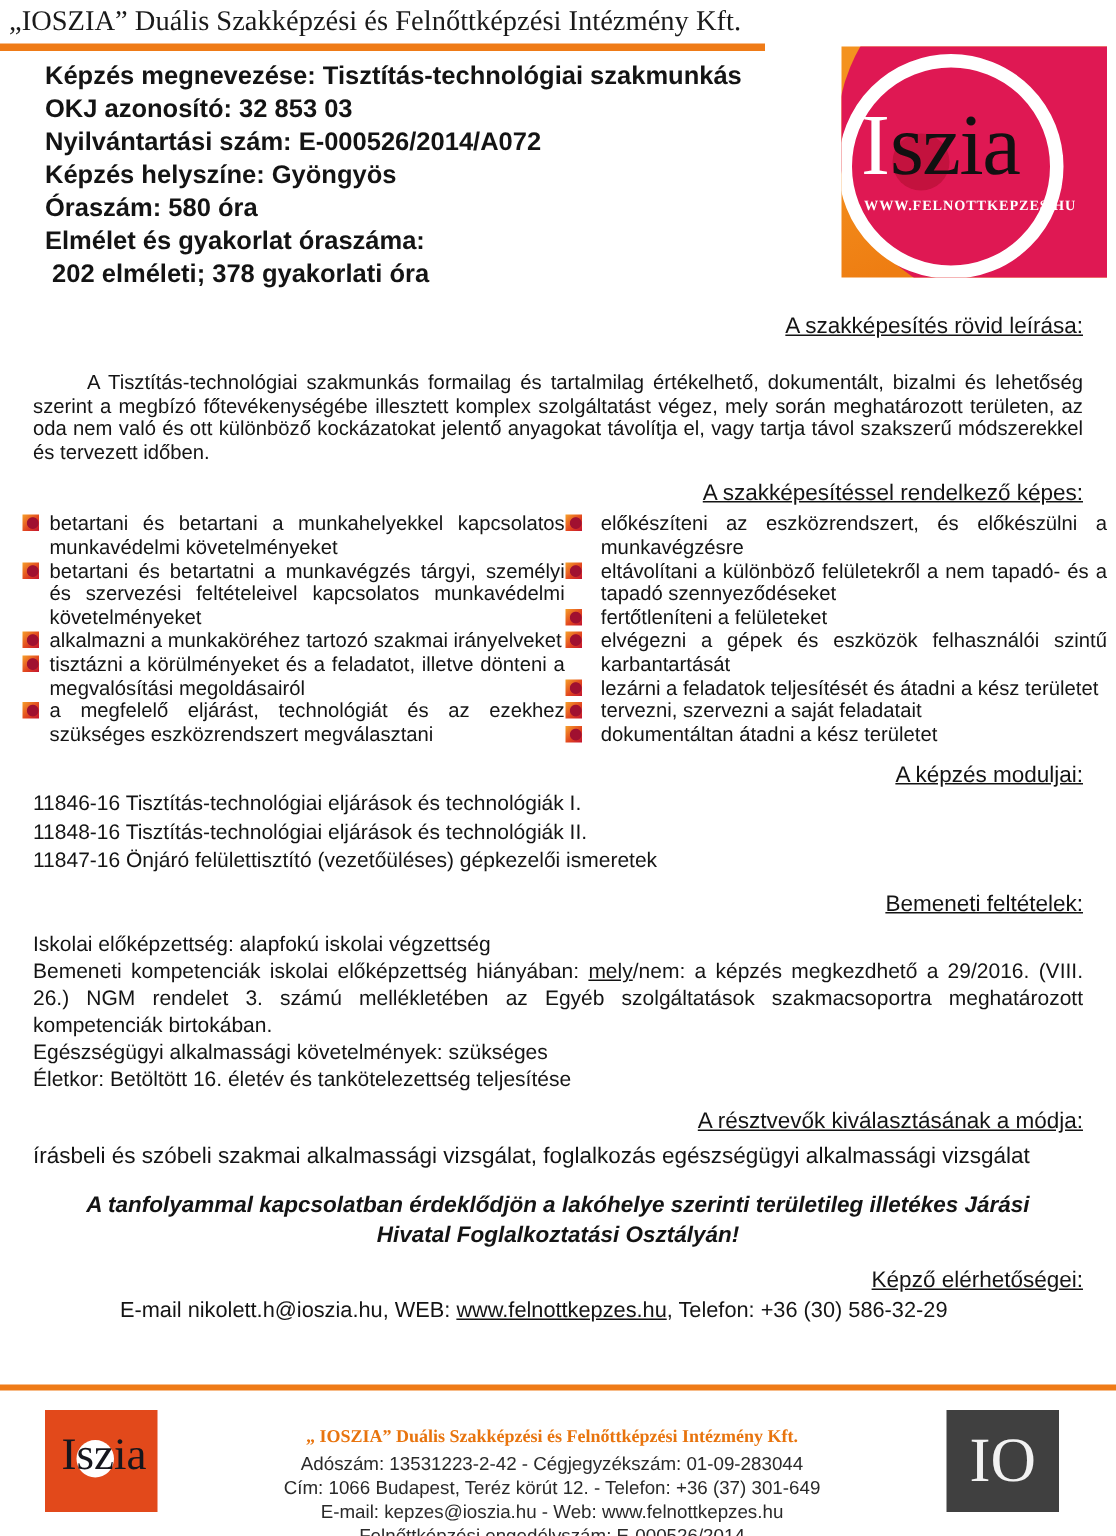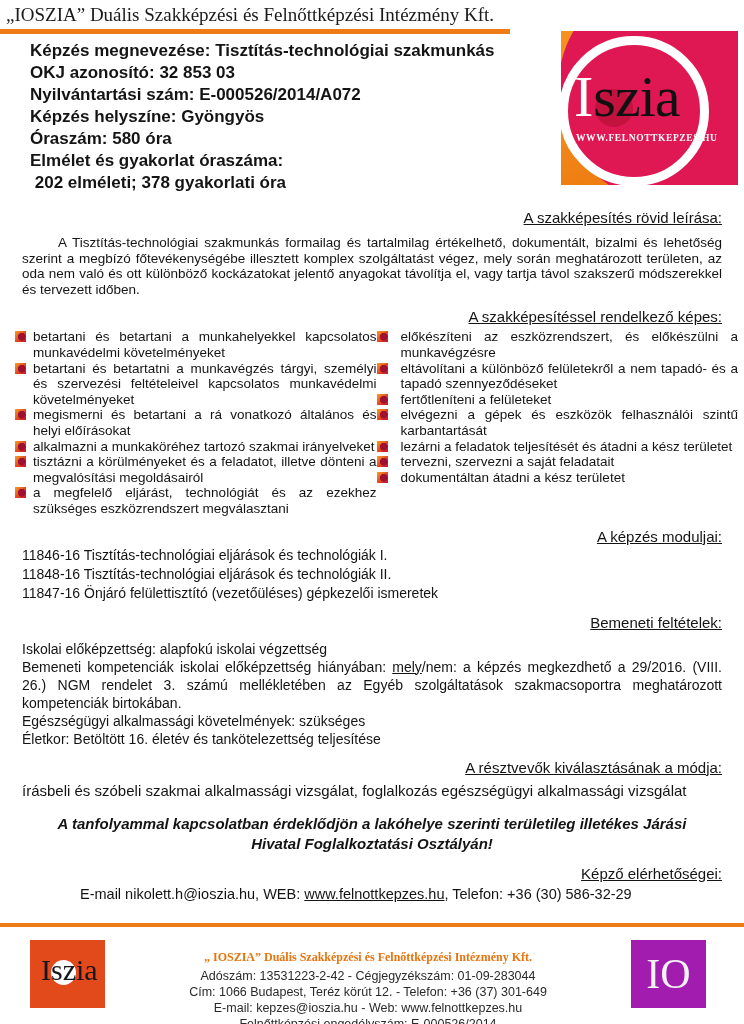--- a/index.html
+++ b/index.html
@@ -27,21 +27,21 @@
     border-radius:50%; background:#C3123E; }
   .tlogo .otext { position:absolute; left:13px; top:36px;
     font-family:"Liberation Serif", serif; font-size:58px; line-height:60px; }
   .tlogo .oi { color:#ffffff; }
   .tlogo .oszia { color:#111111; letter-spacing:-1px; }
   .tlogo .url { position:absolute; left:15px; top:102px; color:#ffffff;
     font-family:"Liberation Serif", serif; font-weight:bold; font-size:9.5px; letter-spacing:0.6px; }
   
   .sec { margin:0 22px; }
   .heading { font-size:15px; line-height:18px; text-decoration:underline; margin-top:11px;text-align:right; }
-  .para { font-size:13.5px; line-height:15.6px; text-align:justify; text-indent:36px; margin-top:8px; }
+  .para { font-size:13.5px; line-height:15.6px; text-align:justify; text-indent:36px; margin-top:20px; }
   
   .cols { display:flex; gap:0; margin:3px 6px 0 15px; }
   .col { flex:1; }
   .comp-item { display:flex; align-items:flex-start; font-size:13.5px; line-height:15.6px; }
   .comp-item .txt { text-align:justify; flex:1; }
   .bullet { flex:none; width:11px; height:11px; margin:2px 7px 0 0;
     background:
       radial-gradient(circle at 62% 52%, #A01030 0 3.6px, rgba(0,0,0,0) 4.2px),
       linear-gradient(135deg,#F6A02A 0%, #E2471F 55%, #C41431 100%); }
   .col-right .bullet { margin-right:13px; }
@@ -60,21 +60,21 @@
   .flogo-left { position:relative; width:75px; height:68px; background:#E2491B;
     margin-left:30px; flex:none; }
   .flogo-left .circ { position:absolute; left:21px; top:20px; width:25px; height:25px;
     border-radius:50%; background:#ffffff; }
   .flogo-left .txt { position:absolute; left:11px; top:13px;
     font-family:"Liberation Serif", serif; font-size:30px; color:#16161d; }
   .fcenter { flex:1; text-align:center; padding-top:8px; }
   .fcompany { font-family:"Liberation Serif", serif; font-weight:bold; color:#E8740E;
     font-size:12px; line-height:18px; margin-bottom:2px; }
   .fline { font-size:12.5px; line-height:16px; color:#2a2a2a; }
-  .flogo-right { width:75px; height:68px; background:#a21caf; margin-right:38px; flex:none;
+  .flogo-right { width:75px; height:68px; background:#404040; margin-right:38px; flex:none;
     display:flex; align-items:center; justify-content:center; }
   .flogo-right span { font-family:"Liberation Serif", serif; font-size:42px; color:#f2f2f2; }
 </style>
 </head>
 <body>
 
 <div class="page">
 
   <div class="top-title">„IOSZIA” Duális Szakképzési és Felnőttképzési Intézmény Kft.</div>
   <div class="header-rule"></div>
@@ -120,24 +120,20 @@
         <div class="comp-item">
           <span class="bullet"></span>
           <div class="txt">betartani és betartani a munkahelyekkel kapcsolatos munkavédelmi követelményeket</div>
         </div>
 
         <div class="comp-item">
           <span class="bullet"></span>
           <div class="txt">betartani és betartatni a munkavégzés tárgyi, személyi és szervezési feltételeivel kapcsolatos munkavédelmi követelményeket</div>
         </div>
 
-        <div class="comp-item">
-          <span class="bullet"></span>
-          <div class="txt">megismerni és betartani a rá vonatkozó általános és helyi előírásokat</div>
-        </div>
 
         <div class="comp-item">
           <span class="bullet"></span>
           <div class="txt">alkalmazni a munkaköréhez tartozó szakmai irányelveket</div>
         </div>
 
         <div class="comp-item">
           <span class="bullet"></span>
           <div class="txt">tisztázni a körülményeket és a feladatot, illetve dönteni a megvalósítási megoldásairól</div>
         </div>

